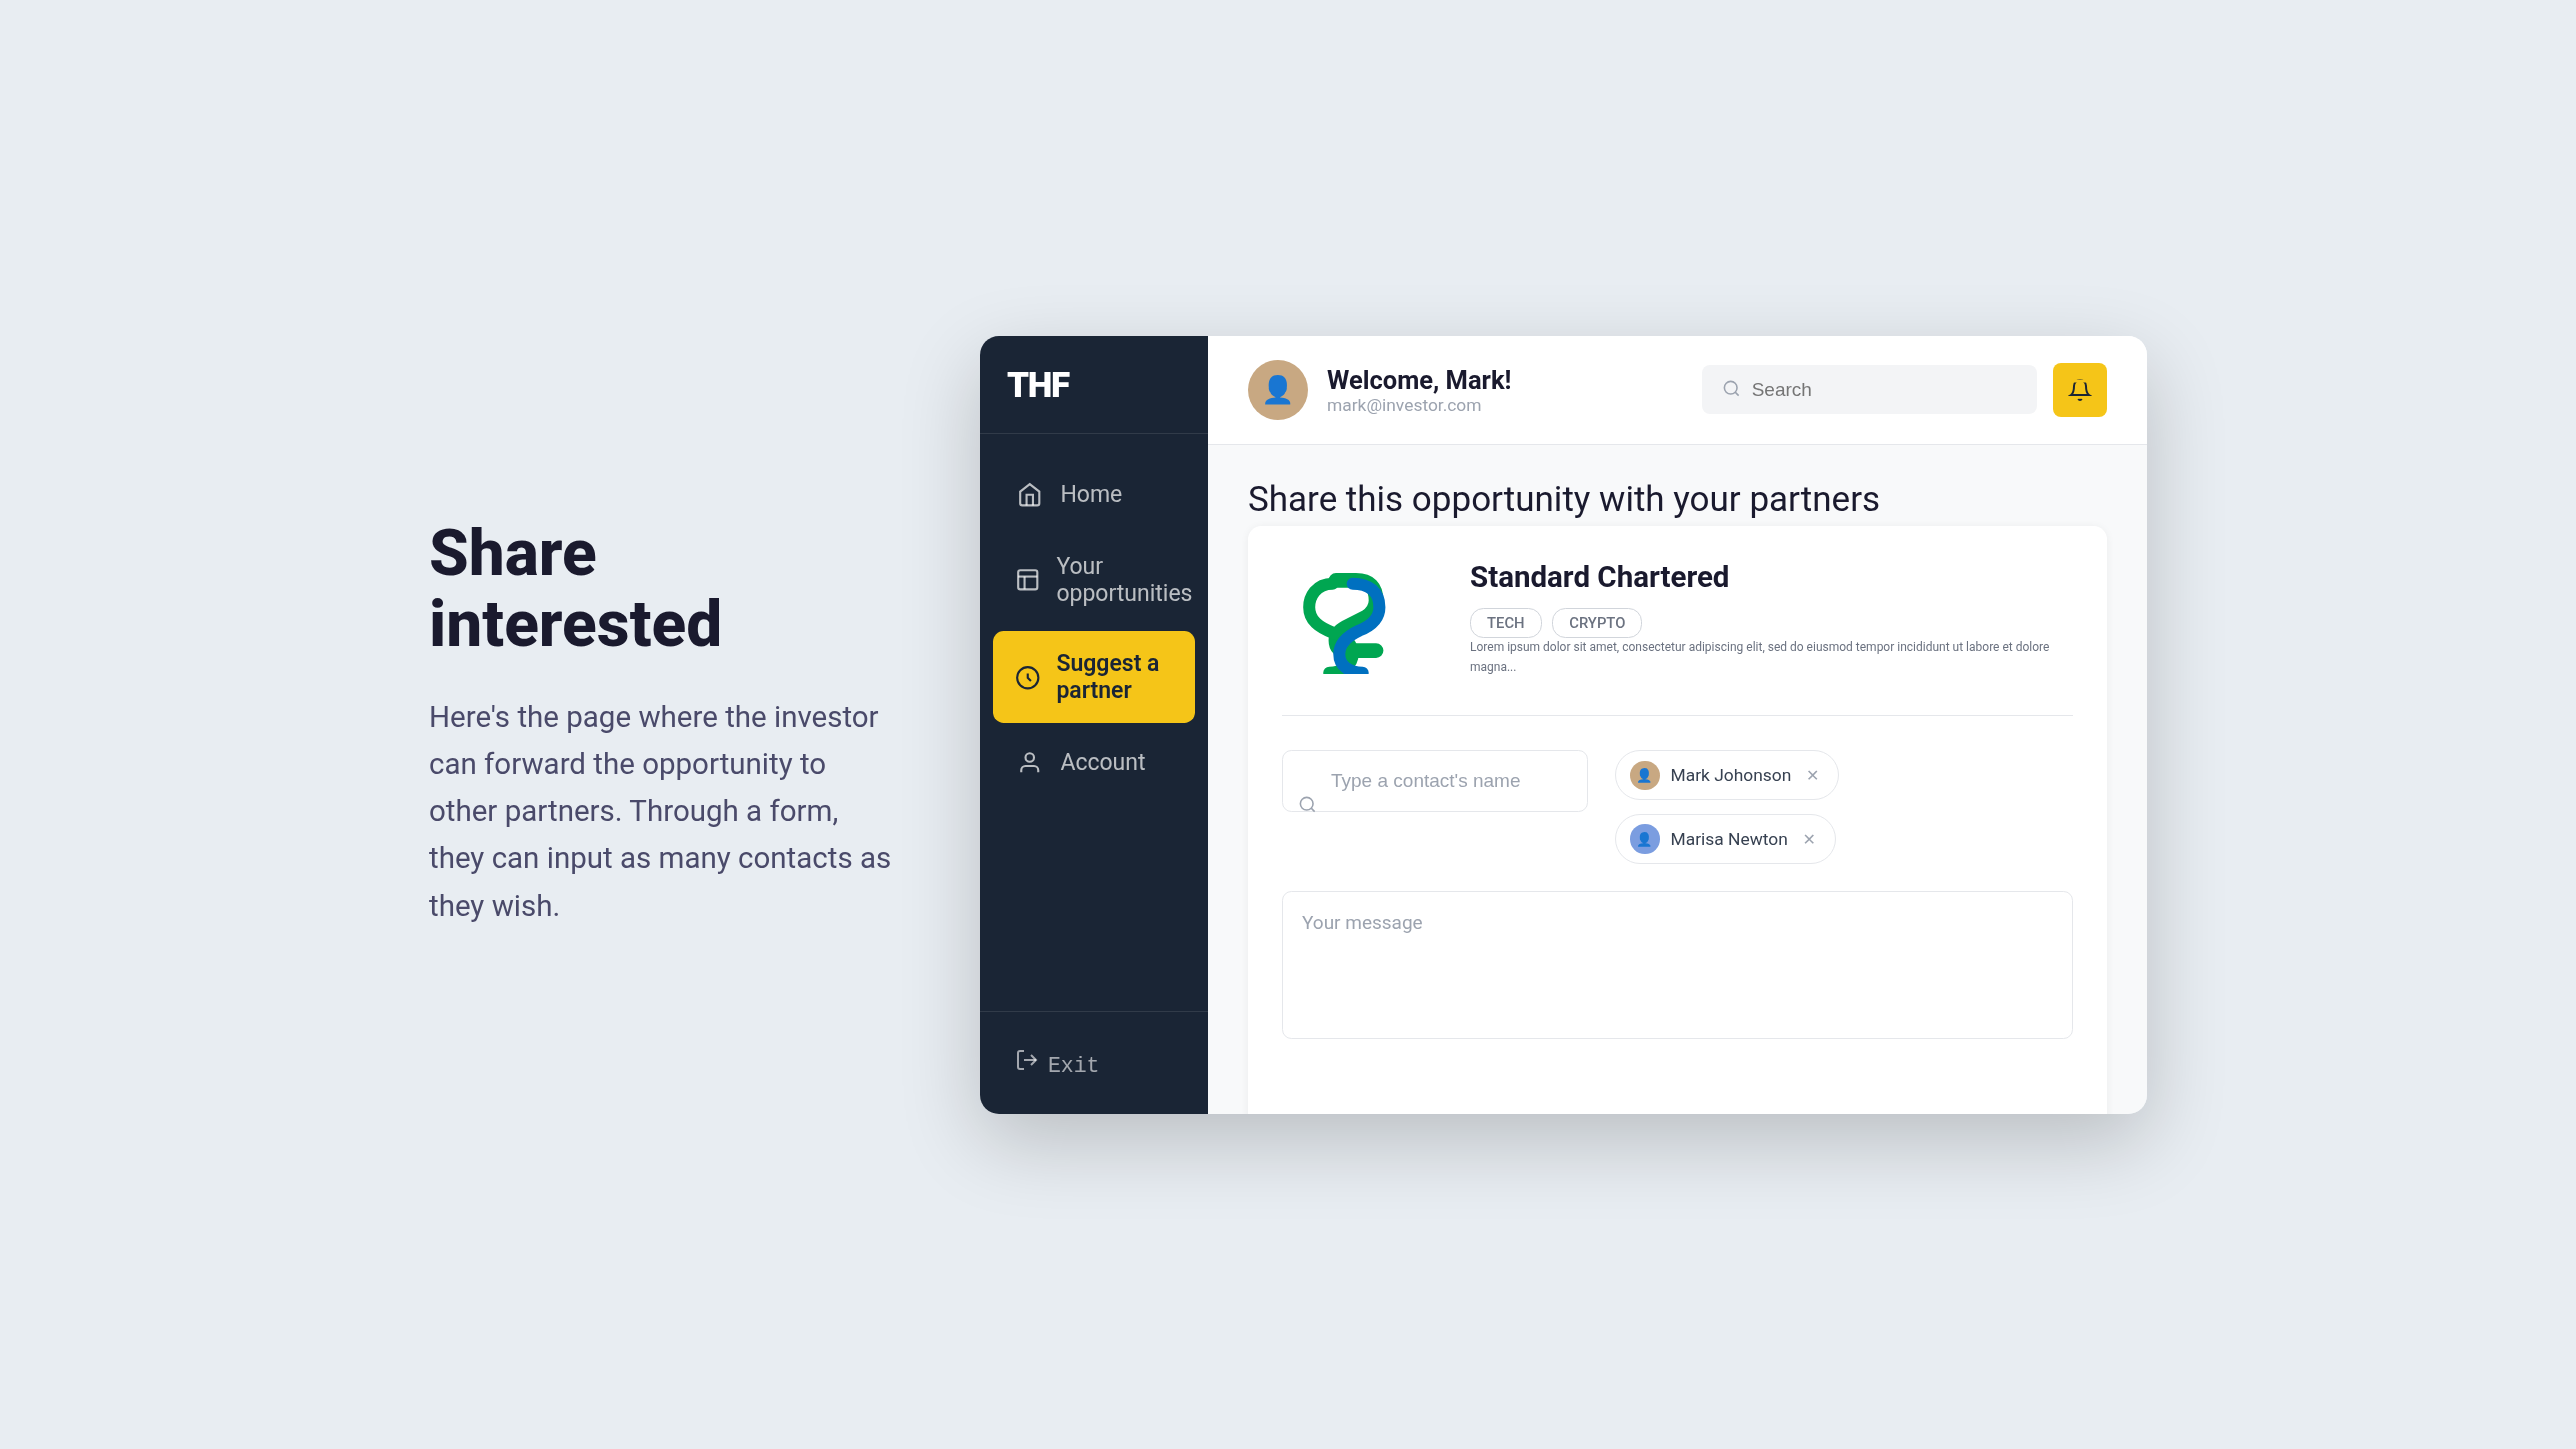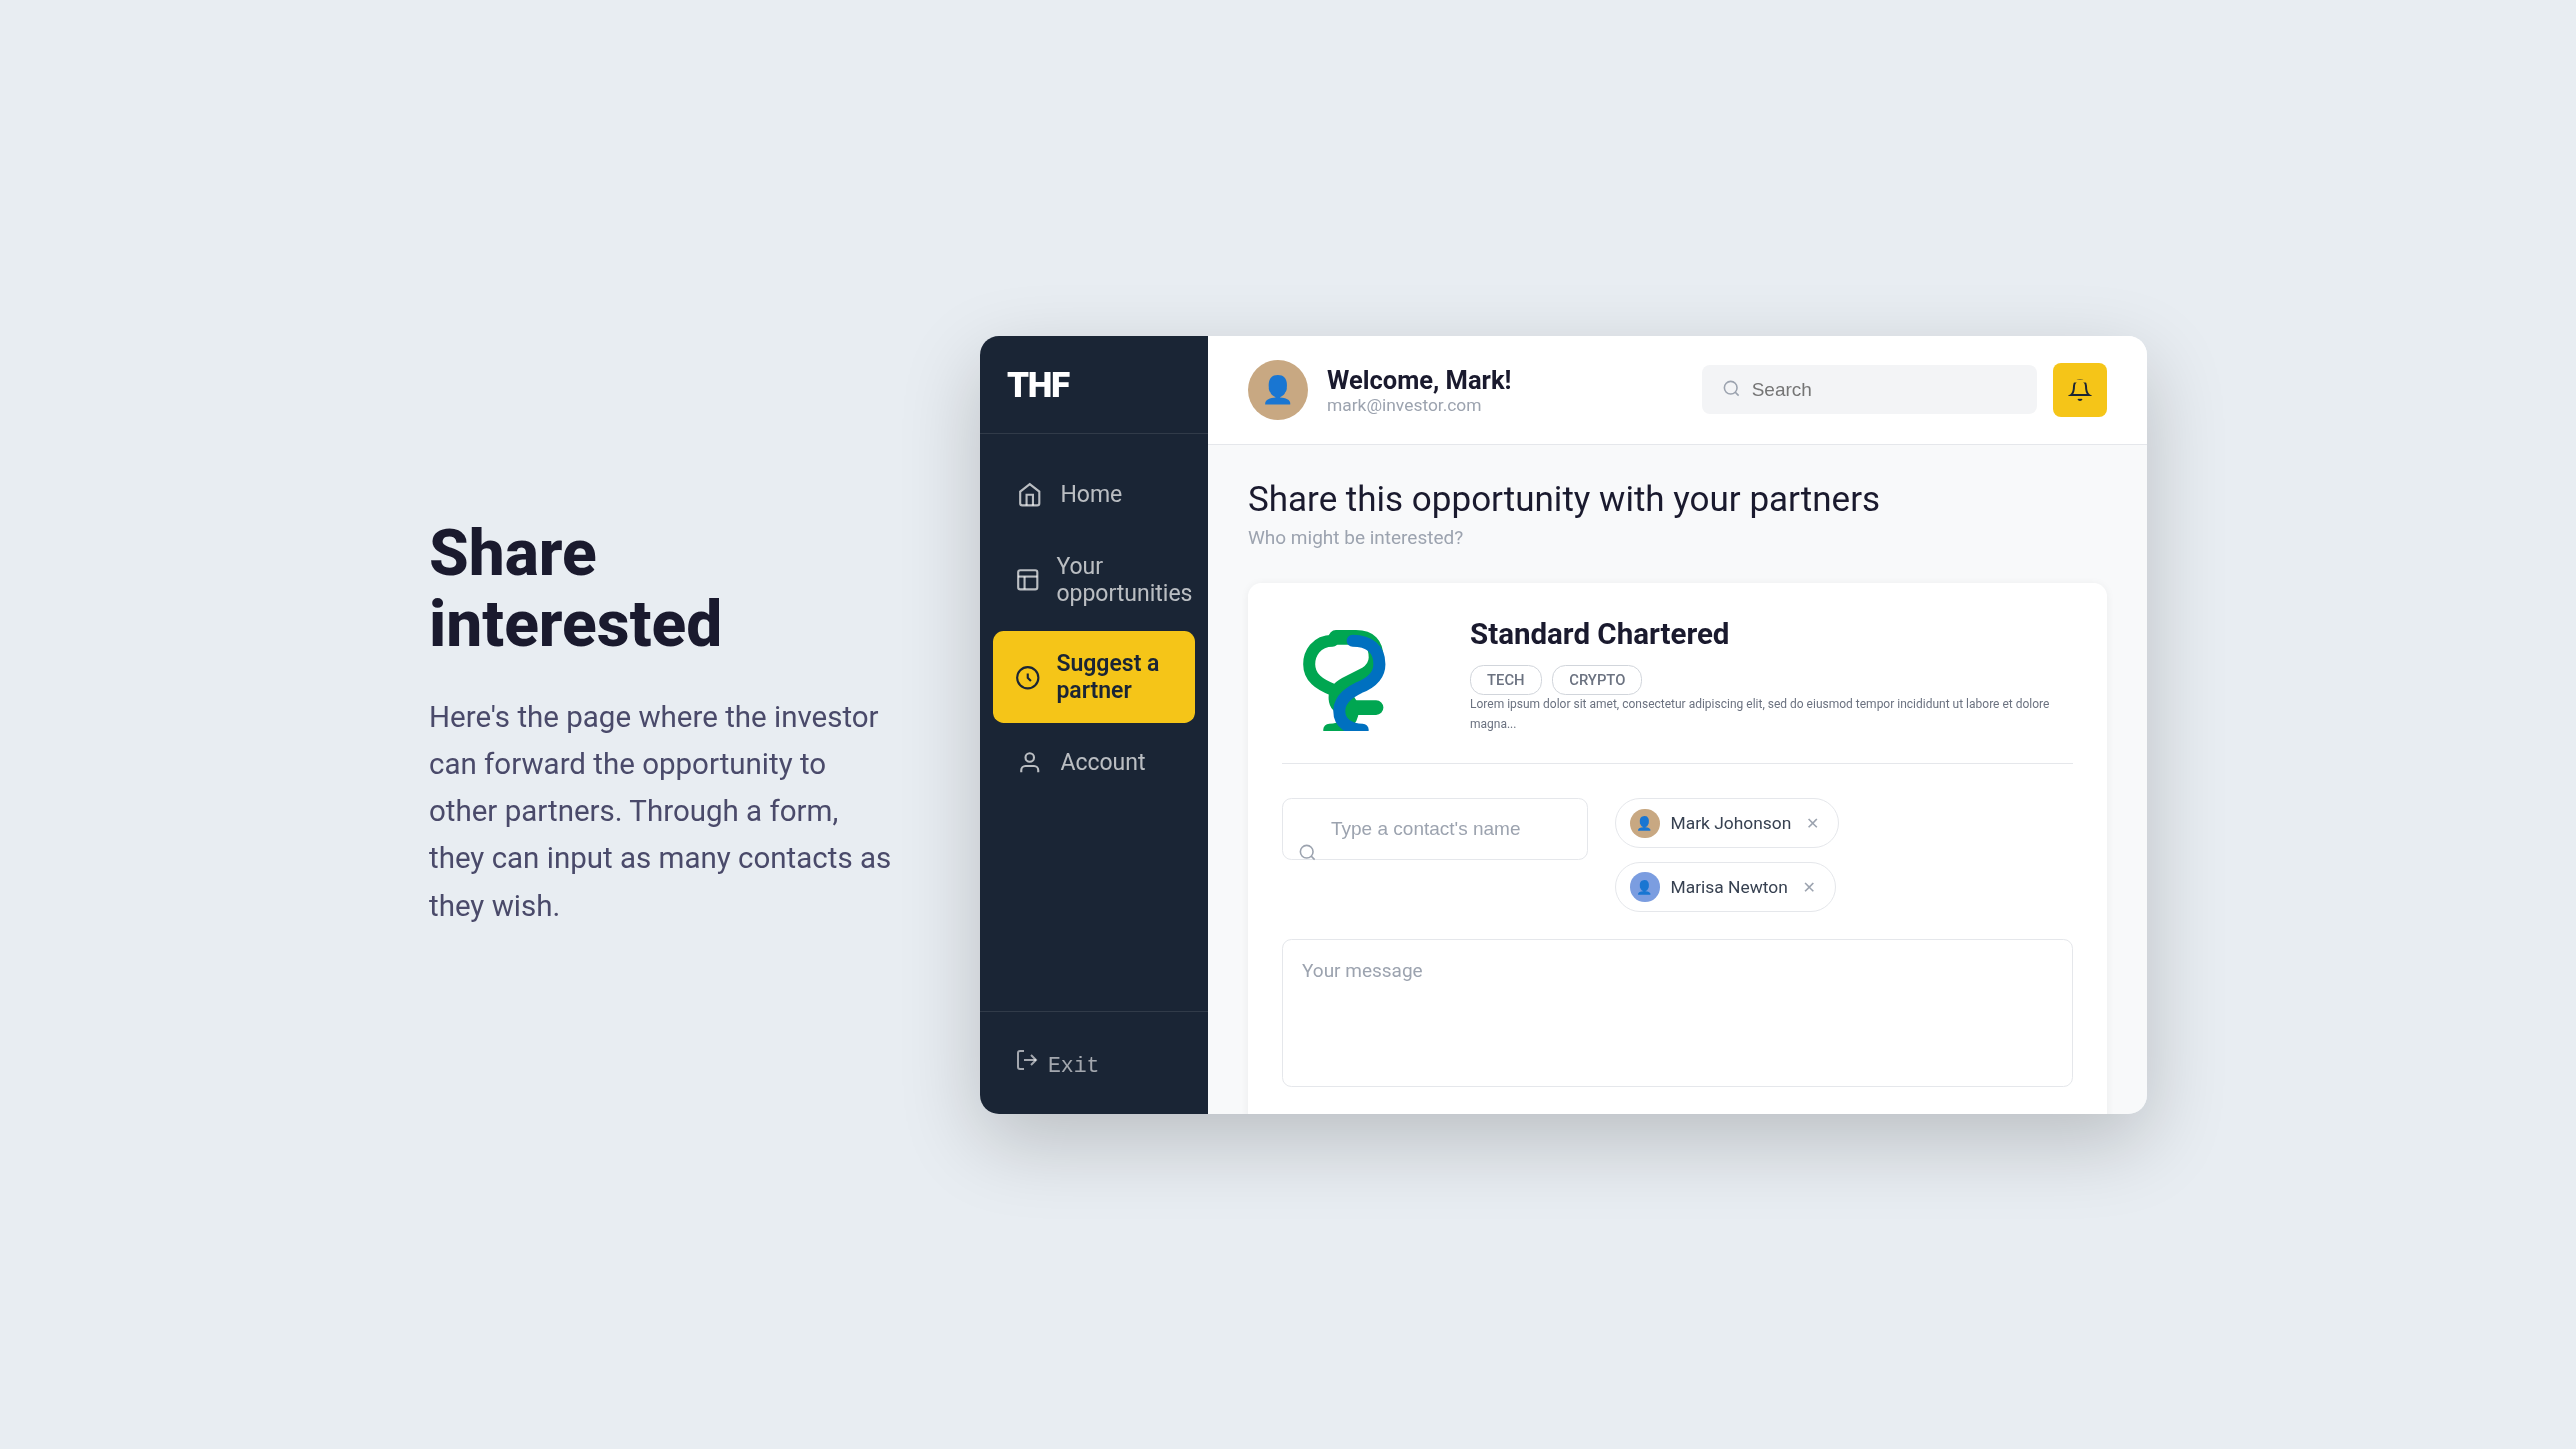--- a/index.html
+++ b/index.html
@@ -235,21 +235,21 @@
       border-radius: 13.4px;
       padding: 34px;
       box-shadow: 0 1.3px 8px rgba(0,0,0,0.06);
     }
 
     
     .company-section {
       display: flex;
       align-items: flex-start;
       gap: 40px;
-      padding-bottom: 25px;
+      padding-bottom: 34px;
       border-bottom: 0.7px solid #e5e7eb;
       margin-bottom: 34px;
     }
 
     .company-logo-container {
       width: 148px;
       height: 121px;
       display: flex;
       align-items: center;
       justify-content: center;
@@ -494,21 +494,20 @@
               <path d="M18 8A6 6 0 006 8c0 7-3 9-3 9h18s-3-2-3-9"></path>
               <path d="M13.73 21a2 2 0 01-3.46 0"></path>
               <line x1="6" y1="3" x2="18" y2="3" stroke="#f5c518" stroke-width="3"></line>
             </svg>
           </div>
         </div>
       </div>
 
       <div class="content-area">
         <h2 class="page-title">Share this opportunity with your partners</h2>
-        <p class="page-subtitle">Who might be interested?</p>
 
         <div class="card">
 
           <div class="company-section">
             <div class="company-logo-container sc-logo">
               <svg viewBox="0 0 200 160" xmlns="http://www.w3.org/2000/svg">
 
                 <g transform="translate(10, 10)">
 
                   <path d="M60,10 L90,10 Q120,10 120,40 Q120,55 105,65 L75,80 Q60,88 60,100 Q60,115 75,115 L120,115" fill="none" stroke="#00a651" stroke-width="22" stroke-linecap="round"></path>

